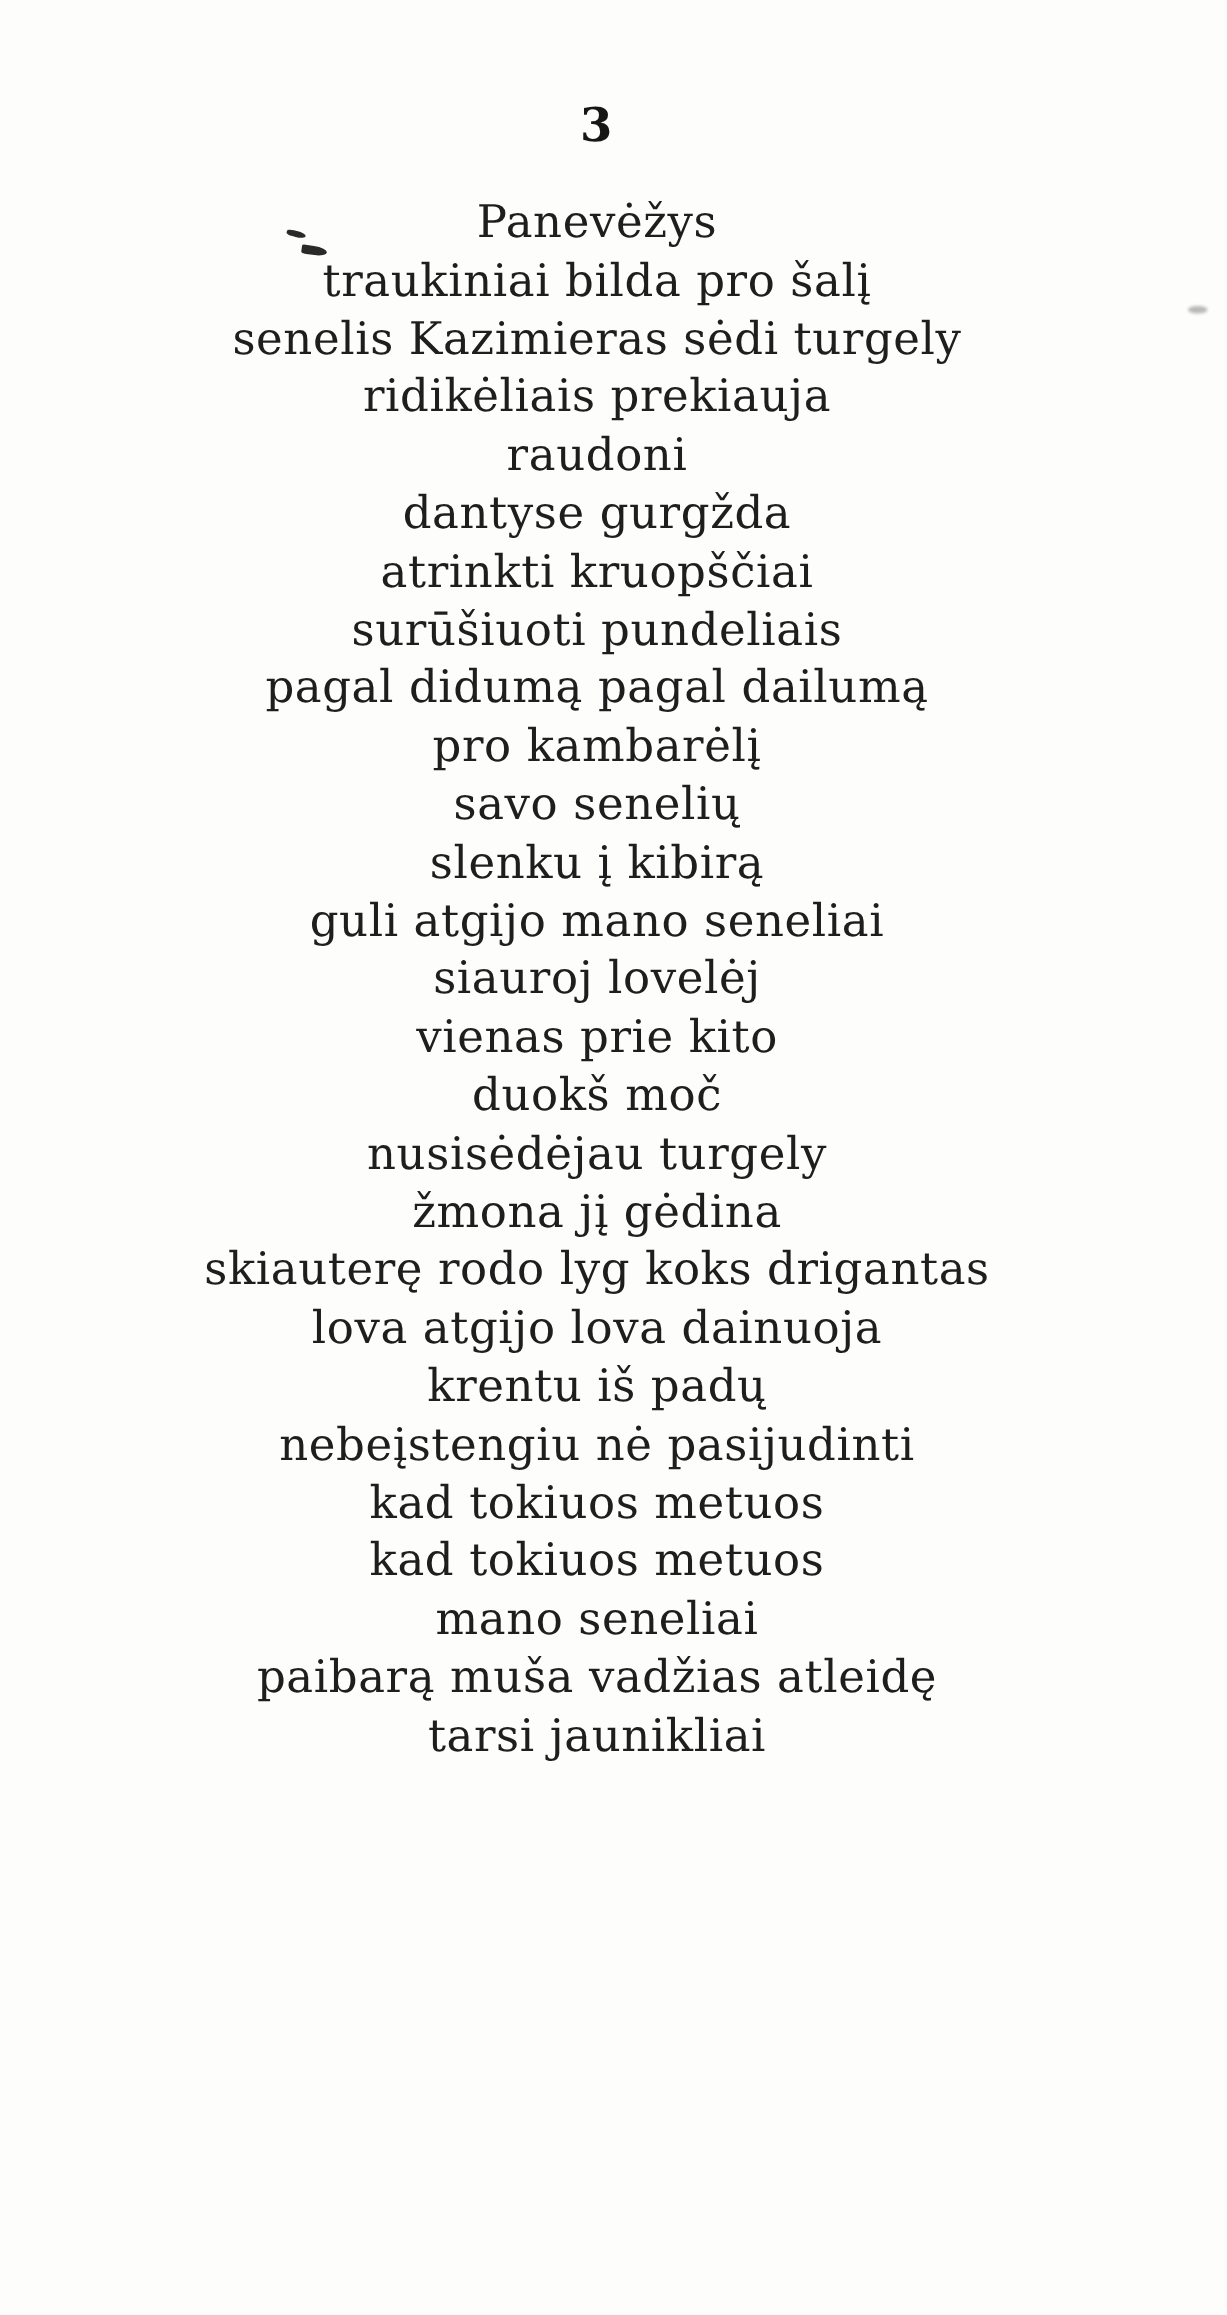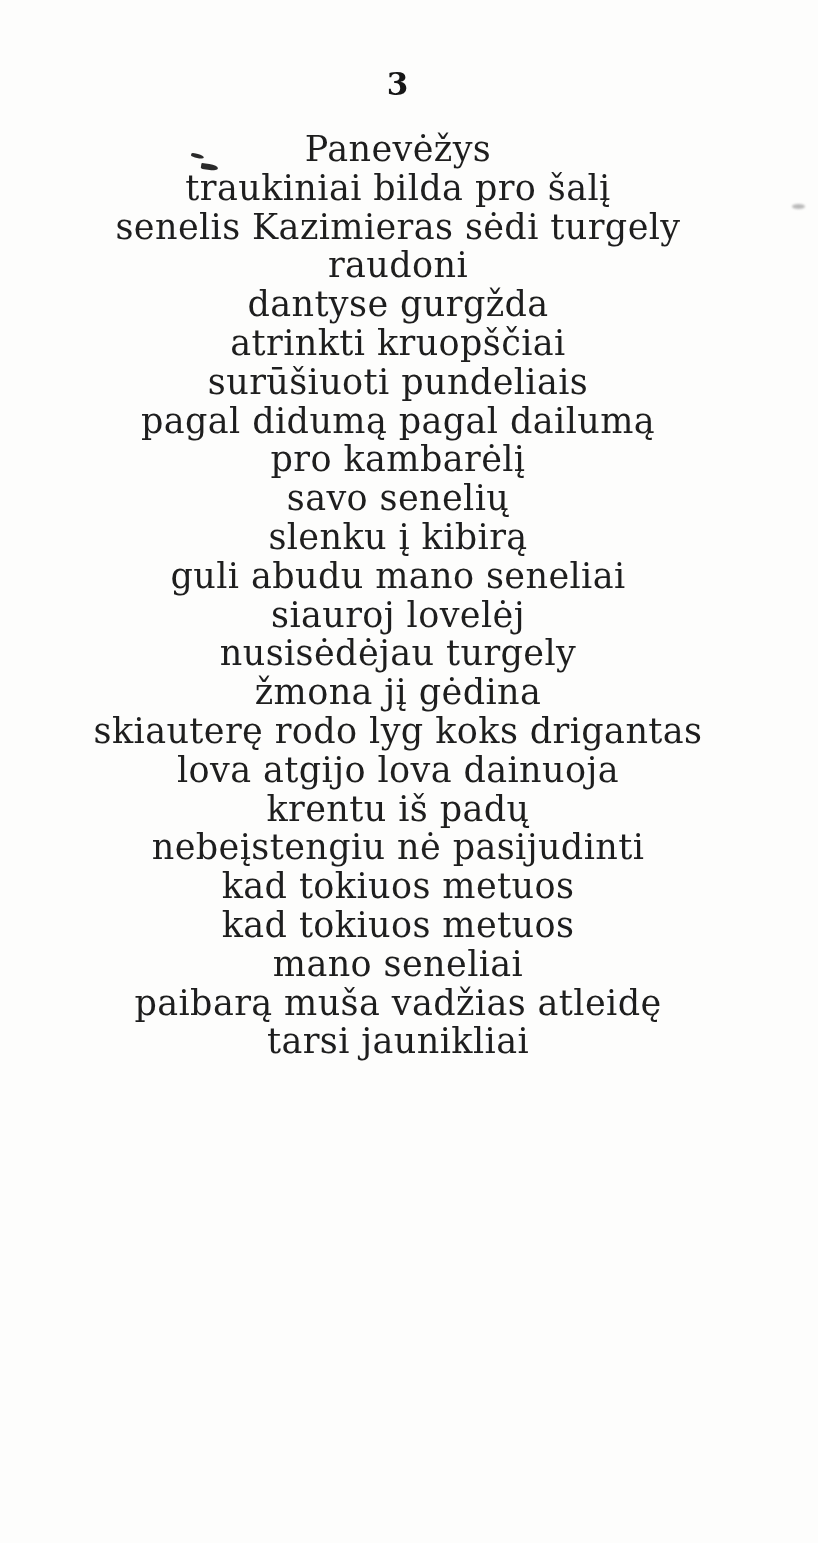--- a/index.html
+++ b/index.html
@@ -27,21 +27,21 @@
   .page-number {
     padding-top: 64px;
     font-size: 31px;
     font-weight: bold;
     letter-spacing: 1px;
     line-height: 40px;
     color: #161616;
   }
   .poem {
     margin-top: 26px;
-    font-size: 35px;
+    font-size: 30px;
     line-height: 38.8px;
     letter-spacing: 0.4px;
     color: #1e1e1e;
   }
   .poem .line {
     white-space: nowrap;
   }
   
   .ink-mark {
     position: absolute;
@@ -84,30 +84,33 @@
   <span class="ink-mark ink-b"></span>
   <span class="smudge"></span>
 
   <div class="content">
     <div class="page-number">3</div>
 
     <div class="poem">
       <div class="line">Panevėžys</div>
       <div class="line">traukiniai bilda pro šalį</div>
       <div class="line">senelis Kazimieras sėdi turgely</div>
+      <div class="line">ridikėliais prekiauja</div>
       <div class="line">raudoni</div>
       <div class="line">dantyse gurgžda</div>
       <div class="line">atrinkti kruopščiai</div>
       <div class="line">surūšiuoti pundeliais</div>
       <div class="line">pagal didumą pagal dailumą</div>
       <div class="line">pro kambarėlį</div>
       <div class="line">savo senelių</div>
       <div class="line">slenku į kibirą</div>
-      <div class="line">guli abudu mano seneliai</div>
+      <div class="line">guli atgijo mano seneliai</div>
       <div class="line">siauroj lovelėj</div>
+      <div class="line">vienas prie kito</div>
+      <div class="line">duokš moč</div>
       <div class="line">nusisėdėjau turgely</div>
       <div class="line">žmona jį gėdina</div>
       <div class="line">skiauterę rodo lyg koks drigantas</div>
       <div class="line">lova atgijo lova dainuoja</div>
       <div class="line">krentu iš padų</div>
       <div class="line">nebeįstengiu nė pasijudinti</div>
       <div class="line">kad tokiuos metuos</div>
       <div class="line">kad tokiuos metuos</div>
       <div class="line">mano seneliai</div>
       <div class="line">paibarą muša vadžias atleidę</div>

